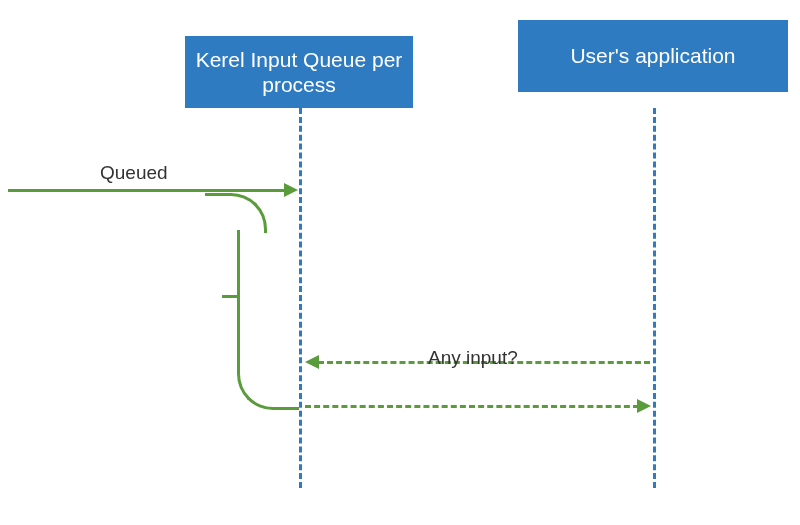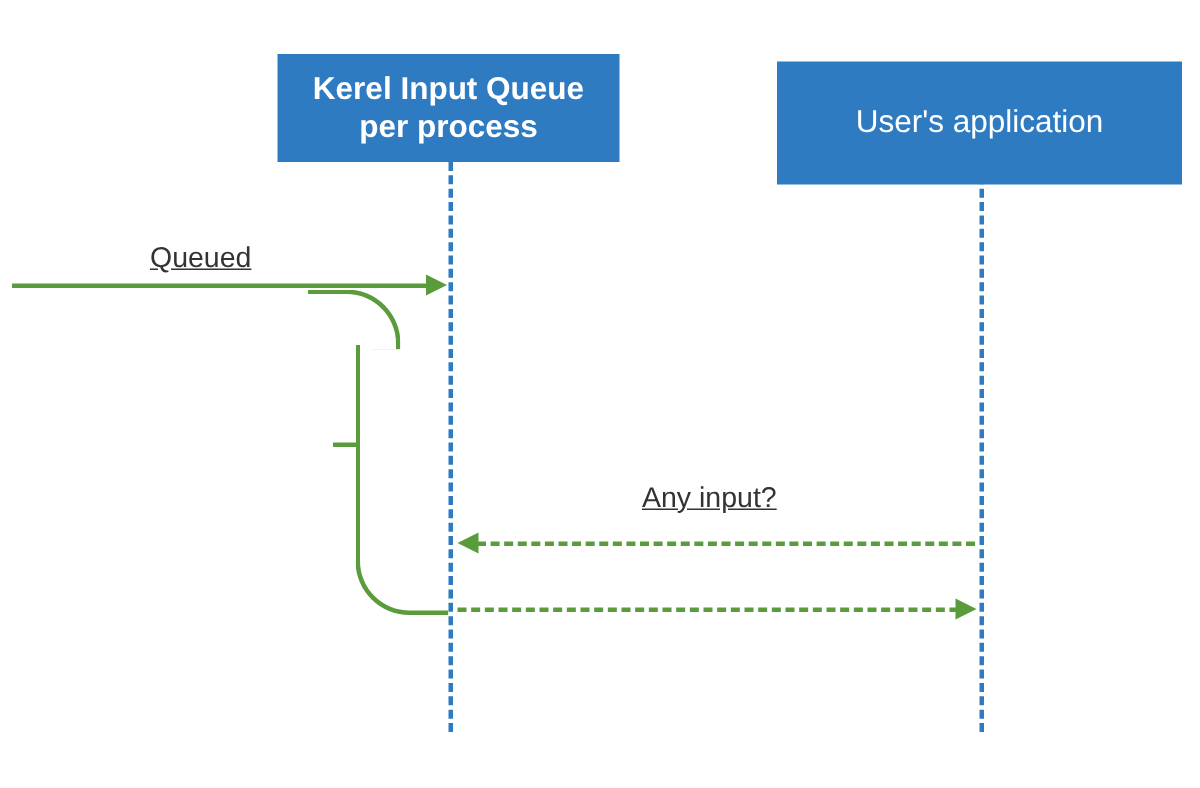--- a/index.html
+++ b/index.html
@@ -42,21 +42,20 @@
   }
   .hline-dashed {
     position: absolute;
     height: 0;
     border-top: 3px dashed #5a9b3c;
   }
   .label {
     position: absolute;
     color: #333;
     white-space: nowrap;
-    text-decoration: underline;
   }
   .arrow-right {
     position: absolute;
     width: 0; height: 0;
     border-top: 7px solid transparent;
     border-bottom: 7px solid transparent;
     border-left: 14px solid #5a9b3c;
   }
   .arrow-left {
     position: absolute;
@@ -85,38 +84,38 @@
     border-bottom: none;
     border-radius: 0 36px 0 0;
     box-sizing: border-box;
   }
 </style>
 </head>
 <body>
 
 <div class="canvas">
 
-  <div class="box" style="left:185px; top:36px; width:228px; height:72px;font-weight:bold;">Kerel Input Queue per process</div>
+  <div class="box" style="left:185px; top:36px; width:228px; height:72px;">Kerel Input Queue per process</div>
 
-  <div class="box" style="left:518px; top:41px; width:270px; height:82px;">User's application</div>
+  <div class="box" style="left:518px; top:20px; width:270px; height:72px;">User's application</div>
 
   <div class="lifeline" style="left:299px; top:108px; height:380px;"></div>
   <div class="lifeline" style="left:653px; top:108px; height:380px;"></div>
 
   <div class="solid-green" style="left:8px; top:189px; width:278px; height:3px;"></div>
   <div class="arrow-right" style="left:284px; top:183px;"></div>
   <div class="label" style="left:100px; top:162px;">Queued</div>
 
   <div class="curve-top" style="left:205px; top:193px;"></div>
 
   <div class="solid-green" style="left:222px; top:295px; width:18px; height:3px;"></div>
 
   <div class="curve" style="left:237px; top:230px; height:180px;"></div>
 
 
   <div class="hline-dashed" style="left:318px; top:361px; width:332px;"></div>
   <div class="arrow-left" style="left:305px; top:355px;"></div>
-  <div class="label" style="left:428px; top:322px;">Any input?</div>
+  <div class="label" style="left:428px; top:347px;">Any input?</div>
 
   <div class="hline-dashed" style="left:305px; top:405px; width:334px;"></div>
   <div class="arrow-right" style="left:637px; top:399px;"></div>
 
 </div>
 
 </body></html>

